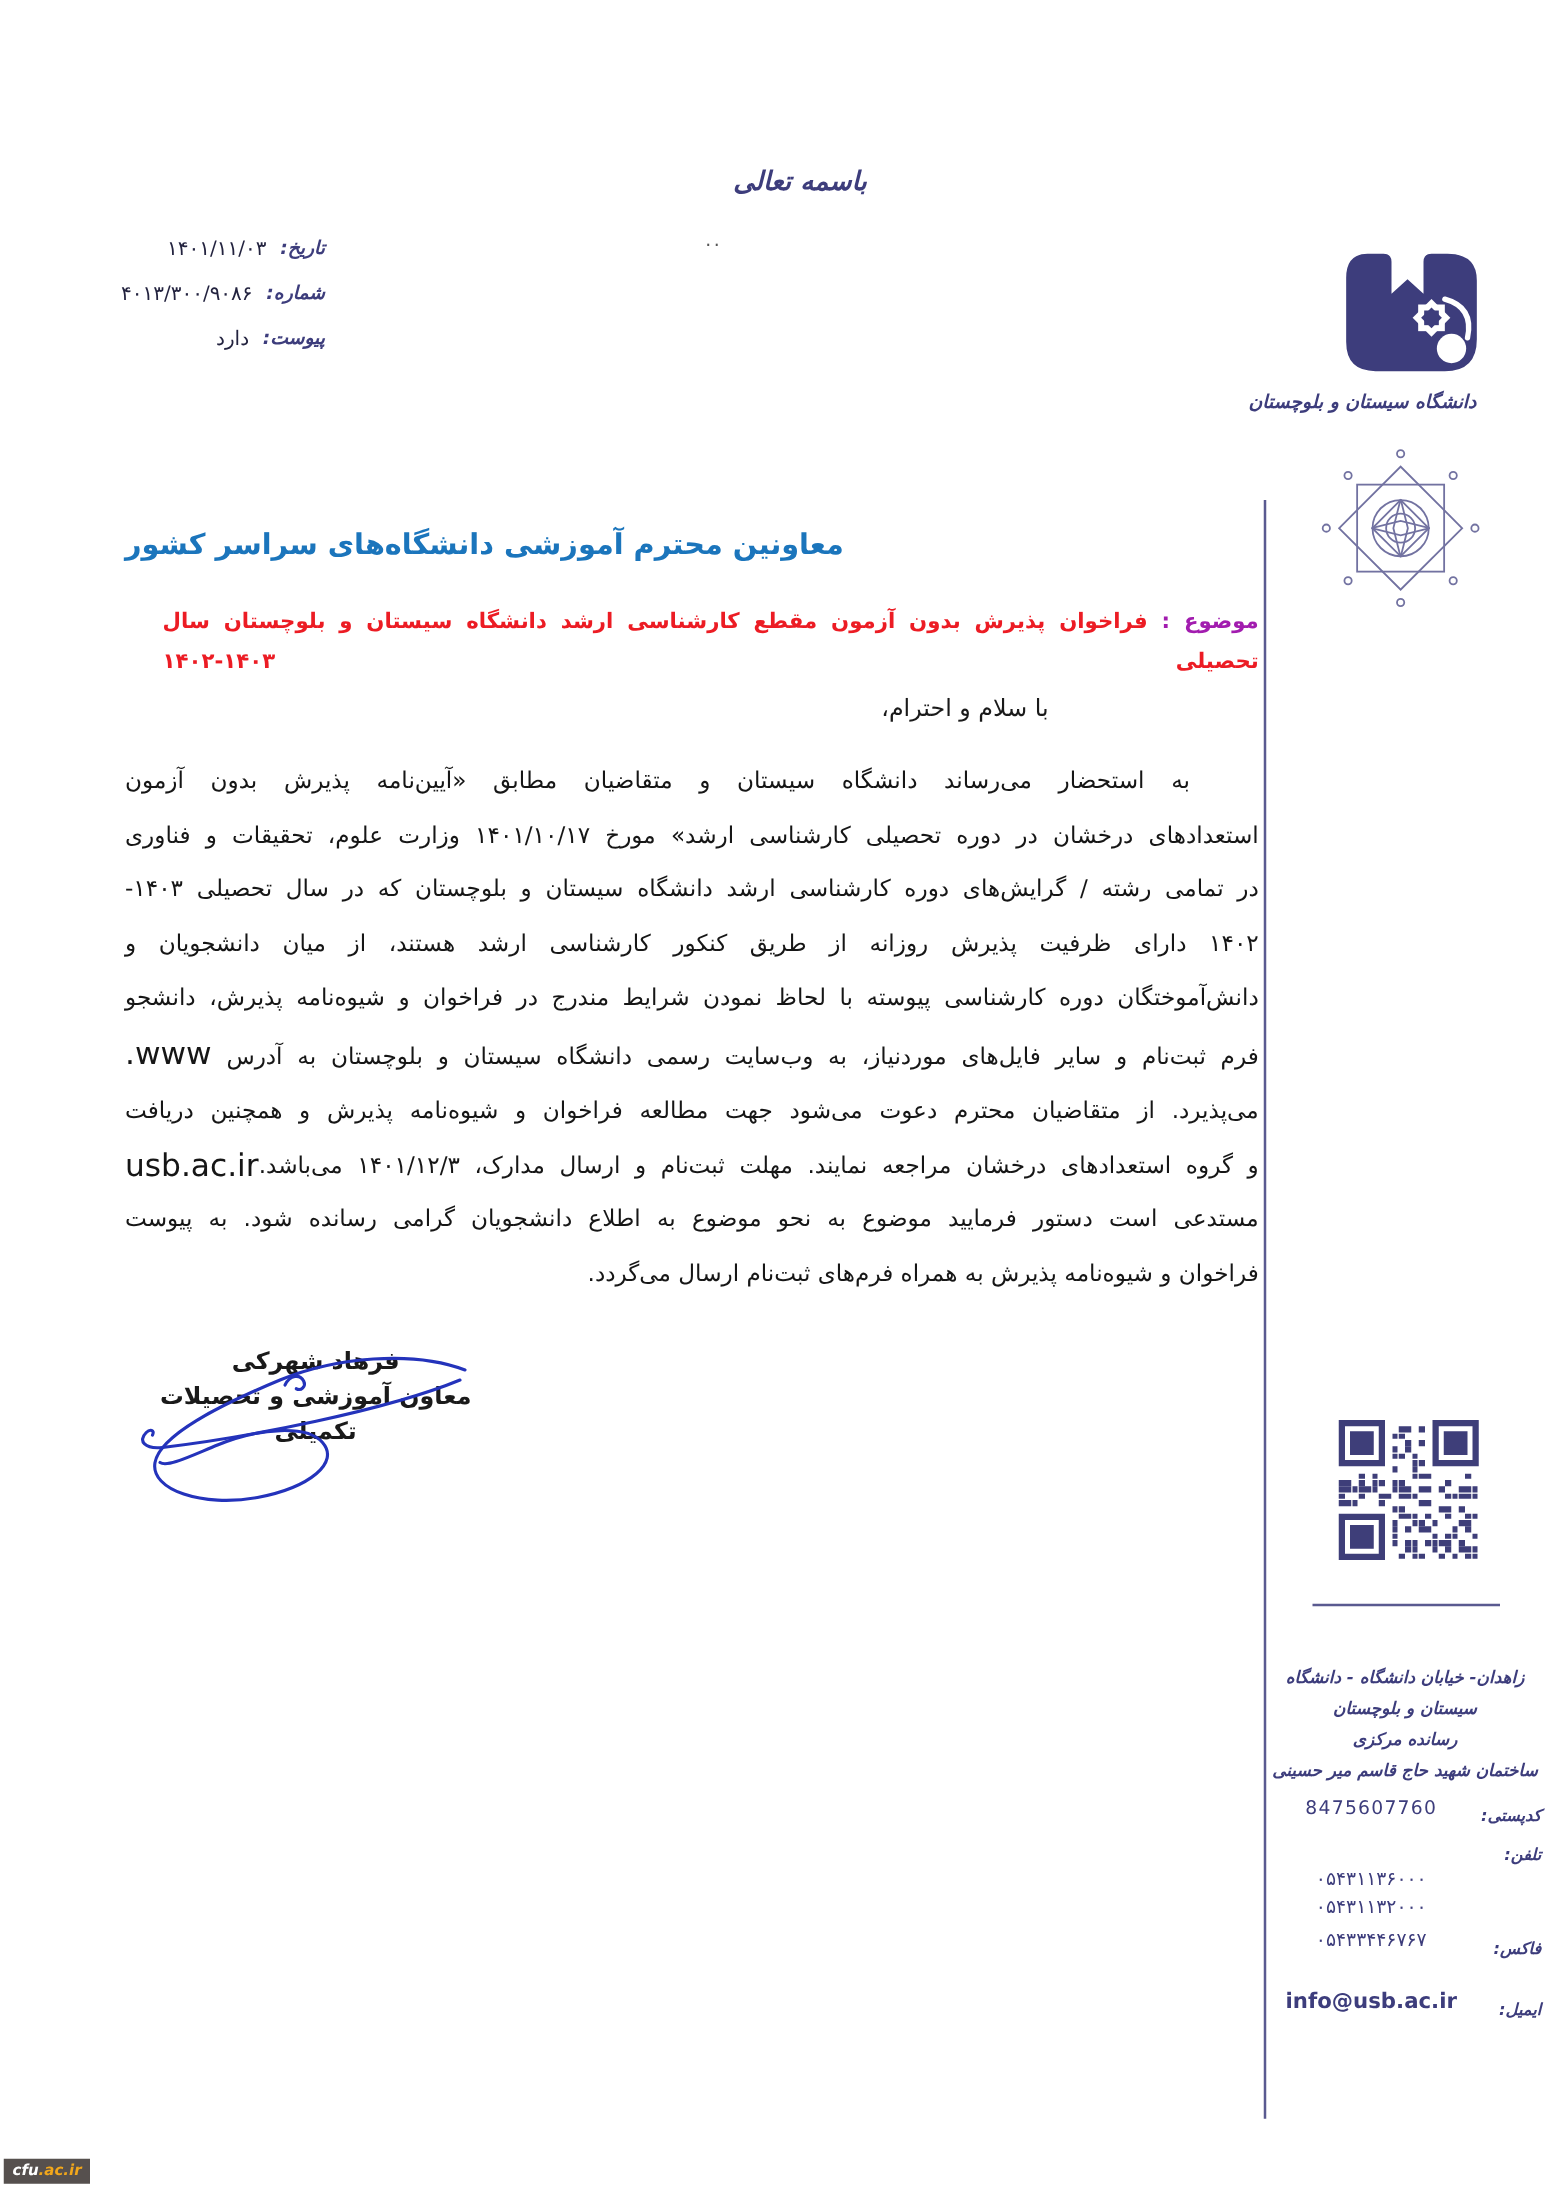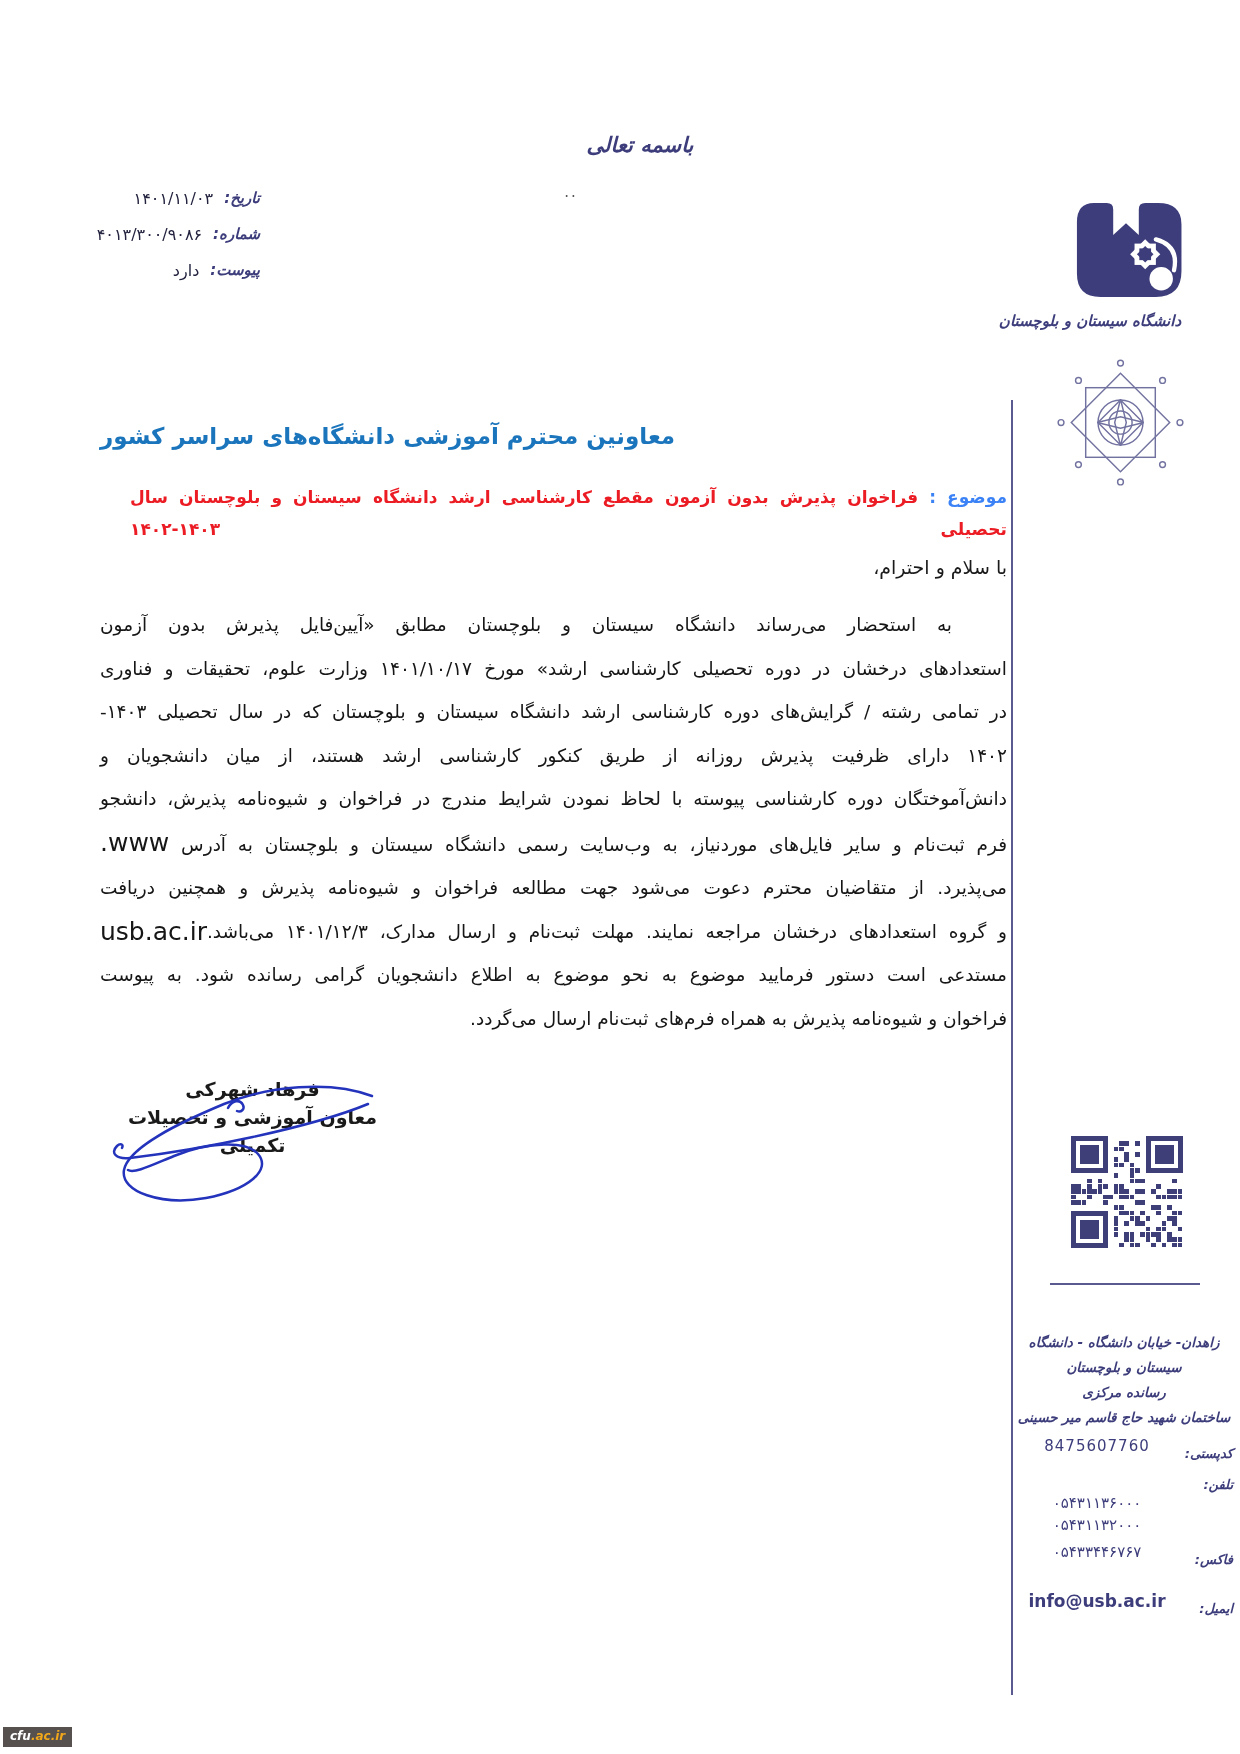--- a/index.html
+++ b/index.html
@@ -25,25 +25,25 @@
 
   
   #vrule{left:1011px;top:400px;width:2px;height:1295px;background:#3d3d7c;opacity:.85;}
   #ornament{left:1048px;top:350px;width:145px;height:145px;opacity:.8;}
 
   
   #addressee{left:100px;top:417px;width:907px;text-align:left;font-size:23px;line-height:38px;
              font-weight:bold;color:#1b75bc;}
   #subject{left:130px;top:481px;width:877px;font-size:17px;line-height:32px;font-weight:bold;
            text-align:justify;text-align-last:justify;}
-  #subject .subject-label{color:#3b82f6;}
+  #subject .subject-label{color:#a21caf;}
   #subject .subject-text{color:#ec1c24;}
 
   
-  #salutation{left:705px;top:556px;width:302px;text-align:right;font-size:19px;}
+  #salutation{left:705px;top:556px;width:302px;text-align:left;font-size:19px;}
   #body-paragraph{left:100px;top:603px;width:907px;font-size:18.5px;color:#161616;}
   .body-line{line-height:43.5px;text-align:justify;text-align-last:justify;text-justify:inter-word;}
   .body-line.first{padding-right:55px;}
   .body-line.last{text-align:right;text-align-last:right;}
   .url-latin{font-size:25px;font-family:"DejaVu Sans",sans-serif;}
   .url-left{float:left;font-size:25px;line-height:43.5px;}
 
   
   #signature-block{left:110px;top:1075px;width:285px;text-align:center;font-weight:bold;
                    font-size:19px;line-height:28px;}
@@ -136,21 +136,21 @@
 
   <div class="abs fa" id="subject">
     <span class="subject-label">موضوع :</span>
     <span> </span>
     <span class="subject-text">فراخوان پذیرش بدون آزمون مقطع کارشناسی ارشد دانشگاه سیستان و بلوچستان سال تحصیلی ۱۴۰۳-۱۴۰۲</span>
   </div>
 
   <div class="abs fa" id="salutation">با سلام و احترام،</div>
 
   <div class="abs fa" id="body-paragraph">
-    <div class="body-line first">به استحضار می‌رساند دانشگاه سیستان و بلوچستان مطابق «آیین‌فایل پذیرش بدون آزمون</div>
+    <div class="body-line first">به استحضار می‌رساند دانشگاه سیستان و متقاضیان مطابق «آیین‌نامه پذیرش بدون آزمون</div>
     <div class="body-line">استعدادهای درخشان در دوره تحصیلی کارشناسی ارشد» مورخ ۱۴۰۱/۱۰/۱۷ وزارت علوم، تحقیقات و فناوری</div>
     <div class="body-line">در تمامی رشته / گرایش‌های دوره کارشناسی ارشد دانشگاه سیستان و بلوچستان که در سال تحصیلی ۱۴۰۳-</div>
     <div class="body-line">۱۴۰۲ دارای ظرفیت پذیرش روزانه از طریق کنکور کارشناسی ارشد هستند، از میان دانشجویان و</div>
     <div class="body-line">دانش‌آموختگان دوره کارشناسی پیوسته با لحاظ نمودن شرایط مندرج در فراخوان و شیوه‌نامه پذیرش، دانشجو</div>
     <div class="body-line">
       <span>فرم ثبت‌نام و سایر فایل‌های موردنیاز، به وب‌سایت رسمی دانشگاه سیستان و بلوچستان به آدرس </span><span class="url-latin">www.</span>
     </div>
     <div class="body-line">می‌پذیرد. از متقاضیان محترم دعوت می‌شود جهت مطالعه فراخوان و شیوه‌نامه پذیرش و همچنین دریافت</div>
     <div class="body-line">
       <span class="url-left">usb.ac.ir</span><span>و گروه استعدادهای درخشان مراجعه نمایند. مهلت ثبت‌نام و ارسال مدارک، ۱۴۰۱/۱۲/۳ می‌باشد.</span>

